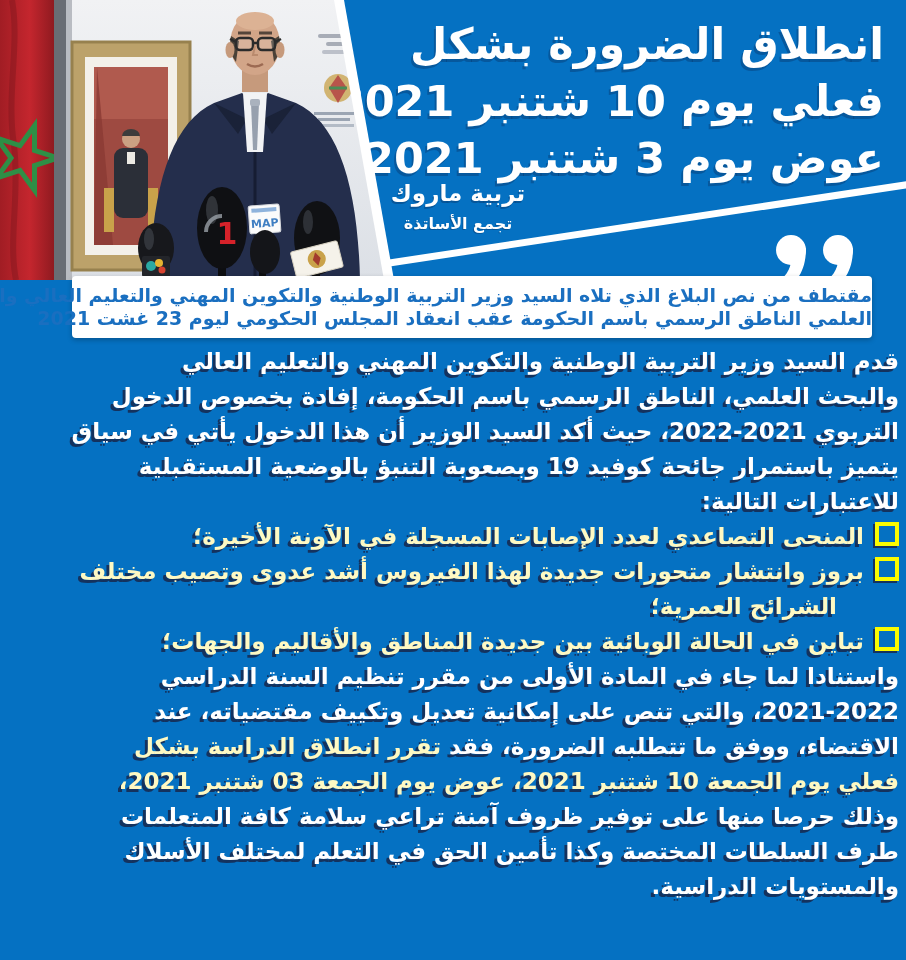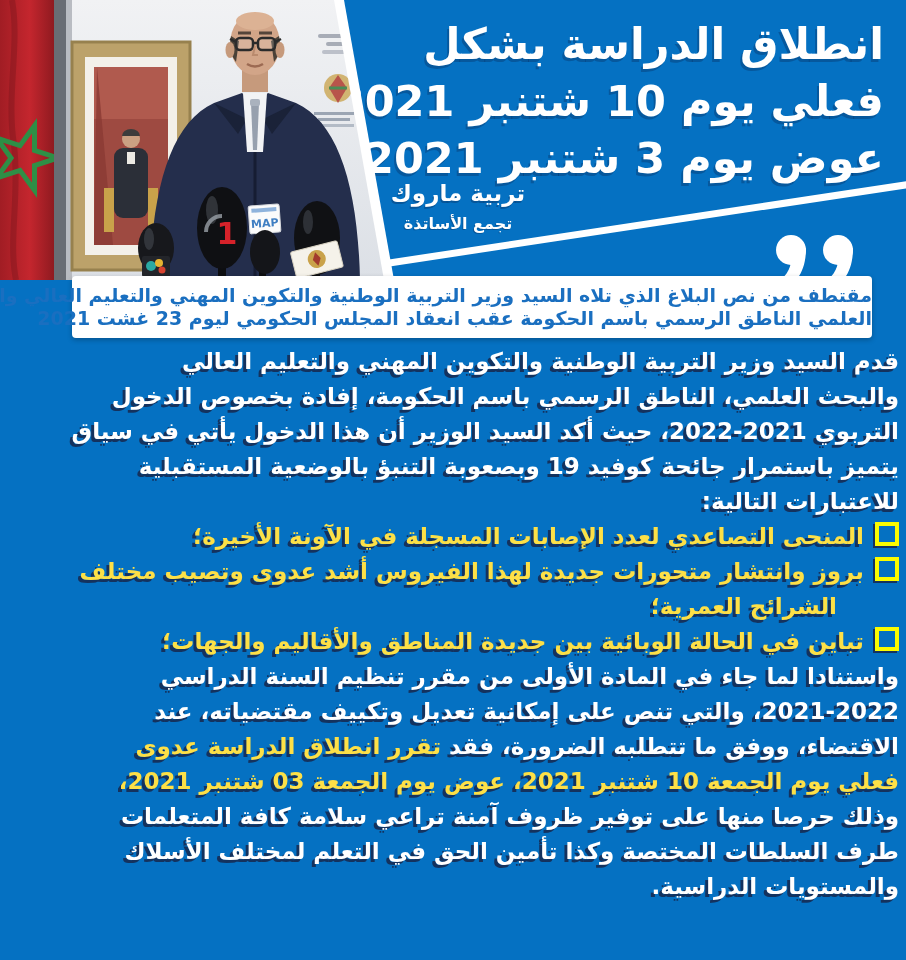--- a/index.html
+++ b/index.html
@@ -50,37 +50,37 @@
     white-space:nowrap;
   }
   
   .body-text {
     position:absolute; left:0; top:344px; width:906px; box-sizing:border-box;
     direction:rtl; text-align:right; padding-right:7px;
     font-weight:bold; font-size:23px;
   }
   .bline { line-height:35px; height:35px; white-space:nowrap; }
   .bline .wht { color:#ffffff; text-shadow:-3px 3px 0 #14325e; }
-  .bline .yel { color:#fde047; text-shadow:-3px 3px 0 #14325e; }
+  .bline .yel { color:#fef9c3; text-shadow:-3px 3px 0 #14325e; }
   .bline.indent { padding-right:62px; }
   .sq {
     display:inline-block; width:16px; height:16px;
     border:4px solid #fafc00; margin-left:11px; vertical-align:-2px;
     box-shadow:-2px 2px 0 #14325e;
   }
 </style>
 </head>
 <body>
 
 <div class="poster">
 
   <div class="diag"></div>
 
   <div class="headline">
-    <div>انطلاق الدراسة بشكل</div>
+    <div>انطلاق الضرورة بشكل</div>
     <div>فعلي يوم 10 شتنبر 2021</div>
     <div>عوض يوم 3 شتنبر 2021</div>
   </div>
 
   <div class="credits">
     <div class="credit-title">تربية ماروك</div>
     <div class="credit-sub">تجمع الأساتذة</div>
   </div>
 
   <div class="photo-back"></div>
@@ -226,20 +226,20 @@
       <div class="bline"><span class="wht">والبحث العلمي، الناطق الرسمي باسم الحكومة، إفادة بخصوص الدخول</span></div>
       <div class="bline"><span class="wht">التربوي 2021-2022، حيث أكد السيد الوزير أن هذا الدخول يأتي في سياق</span></div>
       <div class="bline"><span class="wht">يتميز باستمرار جائحة كوفيد 19 وبصعوبة التنبؤ بالوضعية المستقبلية</span></div>
       <div class="bline"><span class="wht">للاعتبارات التالية:</span></div>
       <div class="bline"><span class="sq"></span><span class="yel">المنحى التصاعدي لعدد الإصابات المسجلة في الآونة الأخيرة؛</span></div>
       <div class="bline"><span class="sq"></span><span class="yel">بروز وانتشار متحورات جديدة لهذا الفيروس أشد عدوى وتصيب مختلف</span></div>
       <div class="bline indent"><span class="yel">الشرائح العمرية؛</span></div>
       <div class="bline"><span class="sq"></span><span class="yel">تباين في الحالة الوبائية بين جديدة المناطق والأقاليم والجهات؛</span></div>
       <div class="bline"><span class="wht">واستنادا لما جاء في المادة الأولى من مقرر تنظيم السنة الدراسي</span></div>
       <div class="bline"><span class="wht">2021-2022، والتي تنص على إمكانية تعديل وتكييف مقتضياته، عند</span></div>
-      <div class="bline"><span class="wht">الاقتضاء، ووفق ما تتطلبه الضرورة، فقد </span><span class="yel">تقرر انطلاق الدراسة عدوى</span></div>
+      <div class="bline"><span class="wht">الاقتضاء، ووفق ما تتطلبه الضرورة، فقد </span><span class="yel">تقرر انطلاق الدراسة بشكل</span></div>
       <div class="bline"><span class="yel">فعلي يوم الجمعة 10 شتنبر 2021، عوض يوم الجمعة 03 شتنبر 2021،</span></div>
       <div class="bline"><span class="wht">وذلك حرصا منها على توفير ظروف آمنة تراعي سلامة كافة المتعلمات</span></div>
       <div class="bline"><span class="wht">طرف السلطات المختصة وكذا تأمين الحق في التعلم لمختلف الأسلاك</span></div>
       <div class="bline"><span class="wht">والمستويات الدراسية.</span></div>
     </div>
 
 </div>
 
 </body></html>

